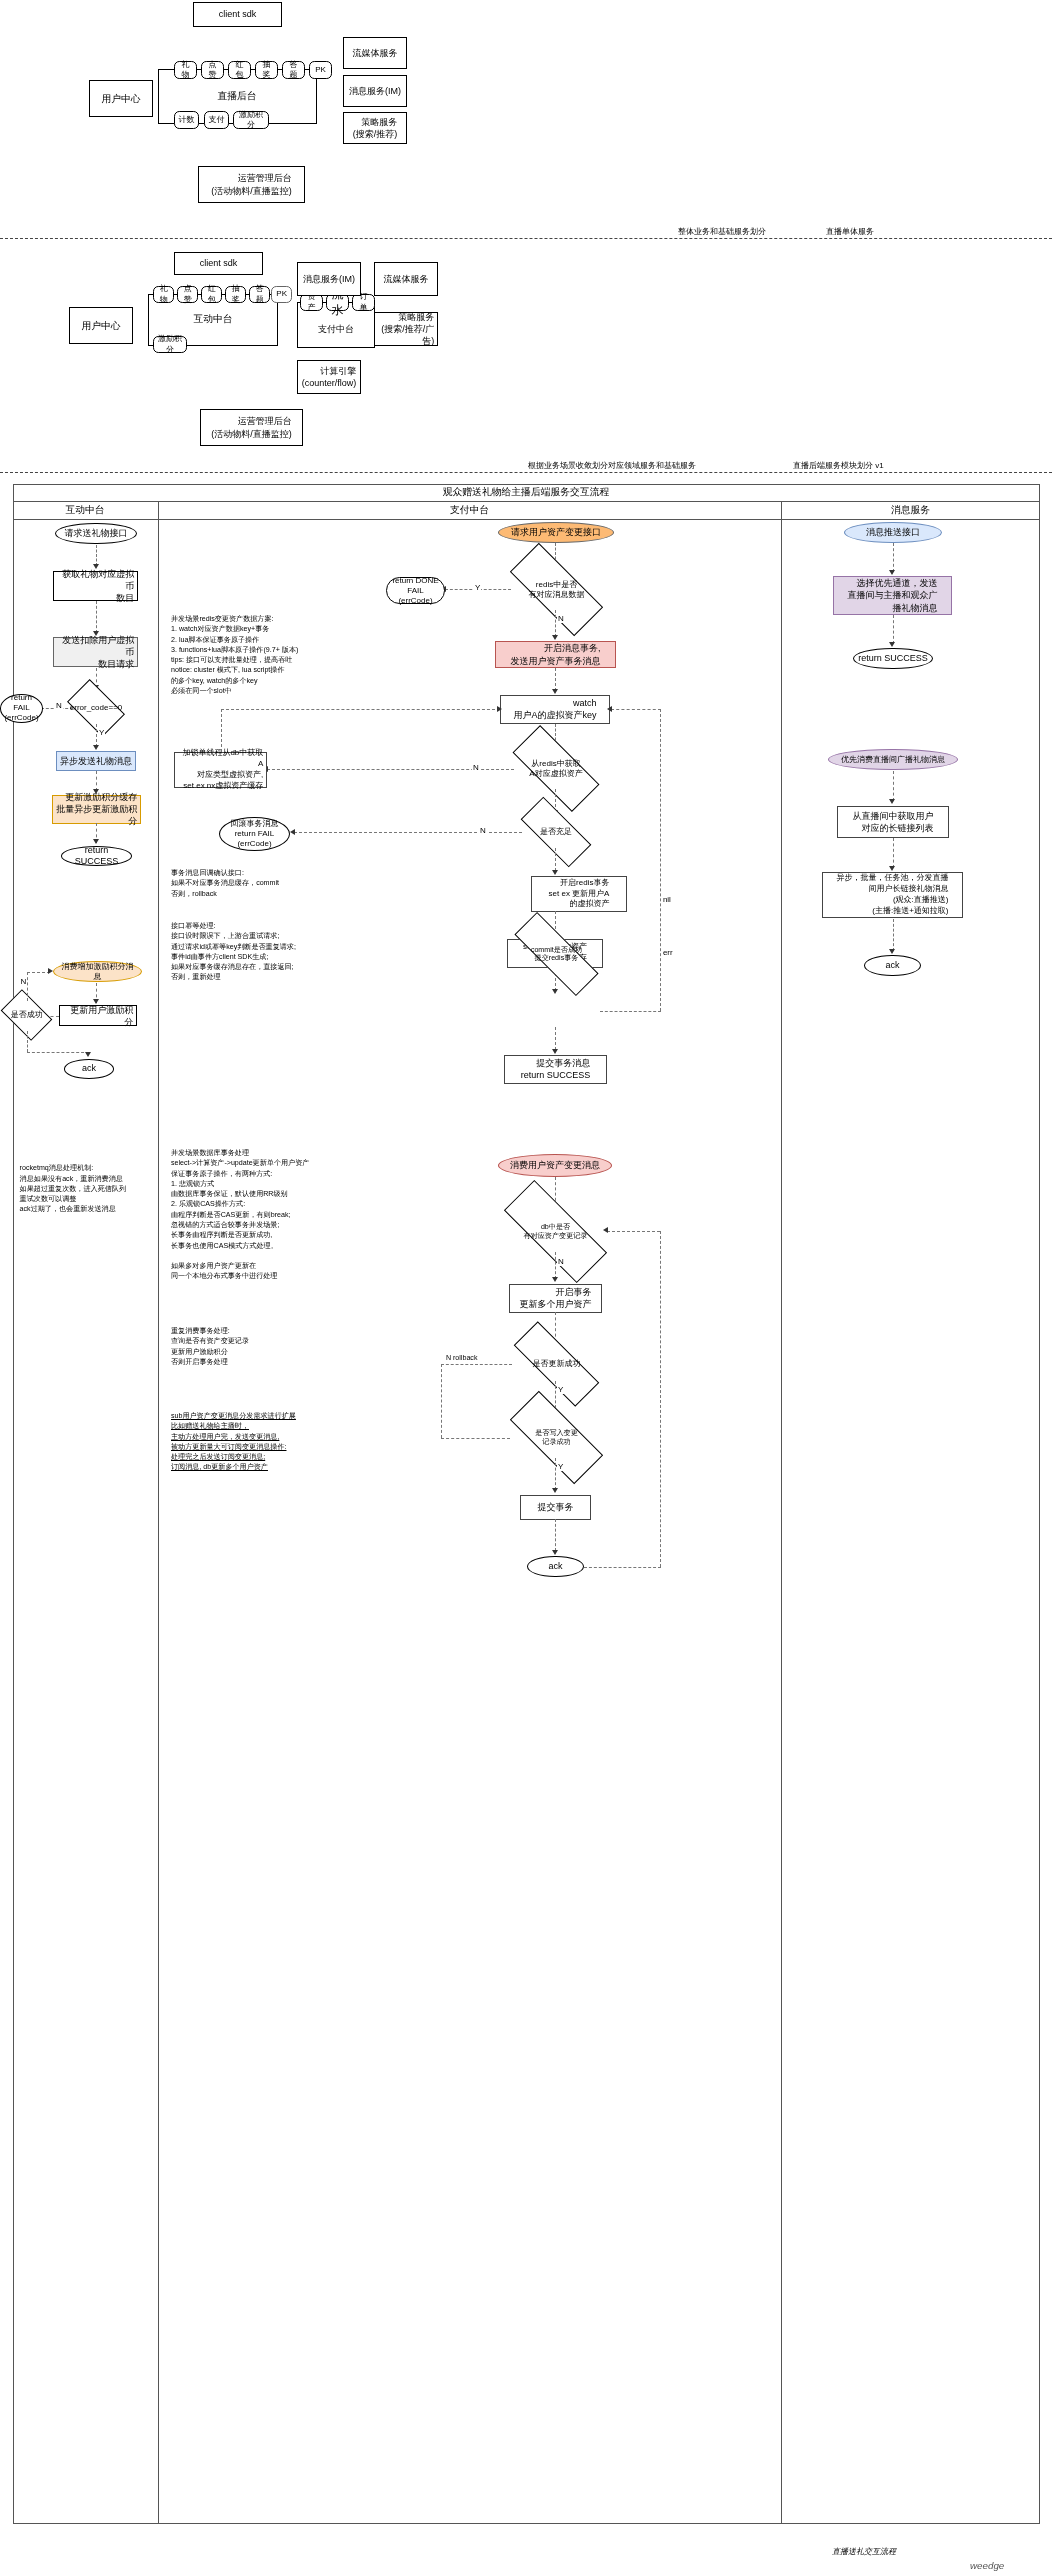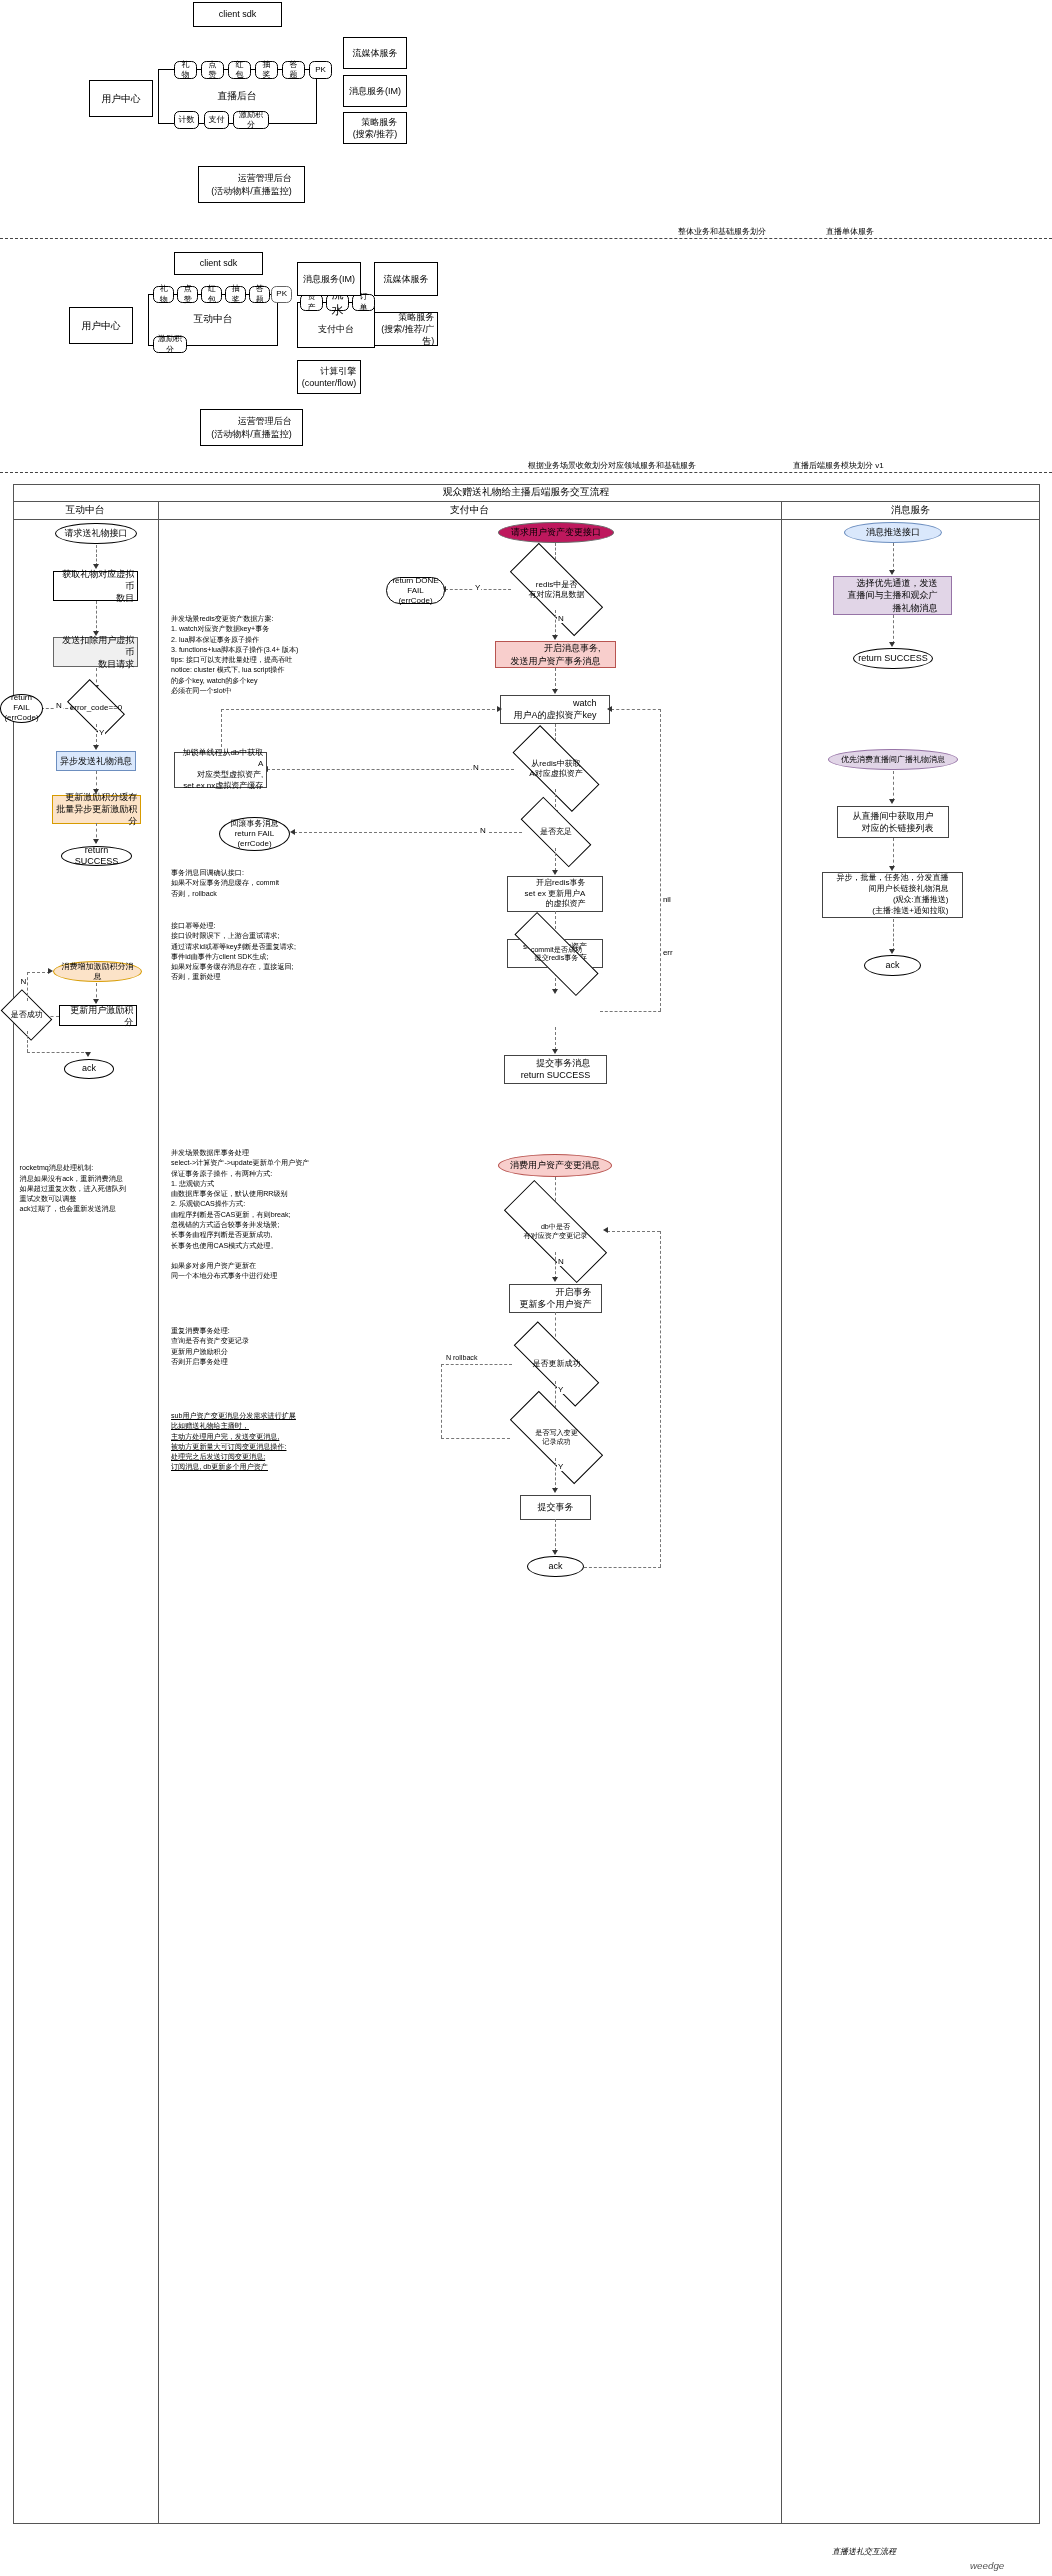--- a/index.html
+++ b/index.html
@@ -228,21 +228,21 @@
 <div class="ellipse" style="left:64px;top:1059px;width:50px;height:19.6px;font-size:9px;">ack</div>
 
 <div class="note" style="left:19.6px;top:1153px;width:134px;font-size:7.1px;">
   <b style="font-weight:normal;">rocketmq消息处理机制:
 消息如果没有ack，重新消费消息
 如果超过重复次数，进入死信队列
 重试次数可以调整
 ack过期了，也会重新发送消息</b>
 </div>
 
-<div class="ellipse" style="left:498px;top:522px;width:116px;height:21.4px;font-size:9px;background:#be185d;border-color:#666;">请求用户资产变更接口</div>
+<div class="ellipse" style="left:498px;top:522px;width:116px;height:21.4px;font-size:9px;background:#fdba74;border-color:#666;">请求用户资产变更接口</div>
 <div class="dash-v" style="left:555px;top:543px;height:21.4px;"></div>
 <div class="arrow-d" style="left:552px;top:563px;"></div>
 
 <div class="diamond-wrap" style="left:511px;top:569px;width:91px;height:41px;">
   <div class="dshape"></div>
   <div class="dtxt" style="font-size:8px;">redis中是否
 有对应消息数据</div>
 </div>
 <div class="dash-h" style="left:445px;top:589px;width:66px;"></div>
 <div class="arrow-l" style="left:441px;top:586px;"></div>
@@ -291,21 +291,21 @@
 <div class="arrow-l" style="left:290px;top:829px;"></div>
 <div class="edgelbl" style="left:479px;top:826px;">N</div>
 
 <div class="ellipse" style="left:219px;top:817px;width:71px;height:34px;font-size:8px;">回滚事务消息
 return FAIL
 (errCode)</div>
 
 <div class="dash-v" style="left:555px;top:848px;height:23px;"></div>
 <div class="arrow-d" style="left:552px;top:870px;"></div>
 
-<div class="box" style="left:507px;top:876px;width:96px;height:36px;font-size:8px;border-color:#444;">开启redis事务
+<div class="box" style="left:531px;top:876px;width:96px;height:36px;font-size:8px;border-color:#444;">开启redis事务
 set ex 更新用户A
 的虚拟资产</div>
 <div class="dash-v" style="left:555px;top:911px;height:23px;"></div>
 <div class="arrow-d" style="left:552px;top:933px;"></div>
 
 <div class="box" style="left:507px;top:939px;width:96px;height:28.5px;font-size:8px;border-color:#444;">set ex nx用户资产
 事务消息缓存</div>
 <div class="dash-v" style="left:555px;top:968px;height:23px;"></div>
 <div class="arrow-d" style="left:552px;top:989px;"></div>
 
@@ -373,21 +373,21 @@
 <div class="arrow-d" style="left:552px;top:1550px;"></div>
 <div class="ellipse" style="left:527px;top:1556px;width:57px;height:21.4px;font-size:9px;">ack</div>
 <div class="dash-h" style="left:584px;top:1567px;width:77px;"></div>
 <div class="dash-v" style="left:660px;top:1231px;height:336px;"></div>
 <div class="dash-h" style="left:607px;top:1231px;width:53px;"></div>
 <div class="arrow-l" style="left:603px;top:1227px;"></div>
 
 <div class="note" style="left:171px;top:614px;width:160px;font-size:7.1px;">并发场景redis变更资产数据方案:
 1. watch对应资产数据key+事务
 2. lua脚本保证事务原子操作
-3. functions+lua脚本原子操作(3.4+ 版本)
+3. functions+lua脚本原子操作(9.7+ 版本)
 tips: 接口可以支持批量处理，提高吞吐
 notice: cluster 模式下, lua script操作
 的多个key, watch的多个key
 必须在同一个slot中</div>
 <div class="note" style="left:171px;top:868px;width:160px;font-size:7.1px;">事务消息回调确认接口:
 如果不对应事务消息缓存，commit
 否则，rollback</div>
 <div class="note" style="left:171px;top:921px;width:160px;font-size:7.1px;">接口幂等处理:
 接口设时限误下，上游合重试请求;
 通过请求id或幂等key判断是否重复请求;

